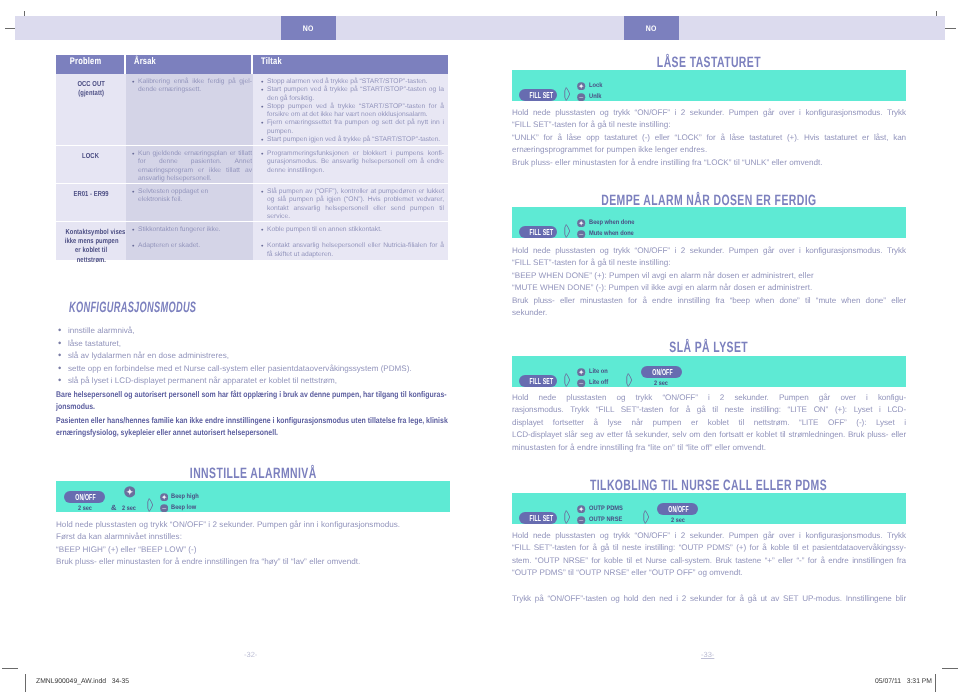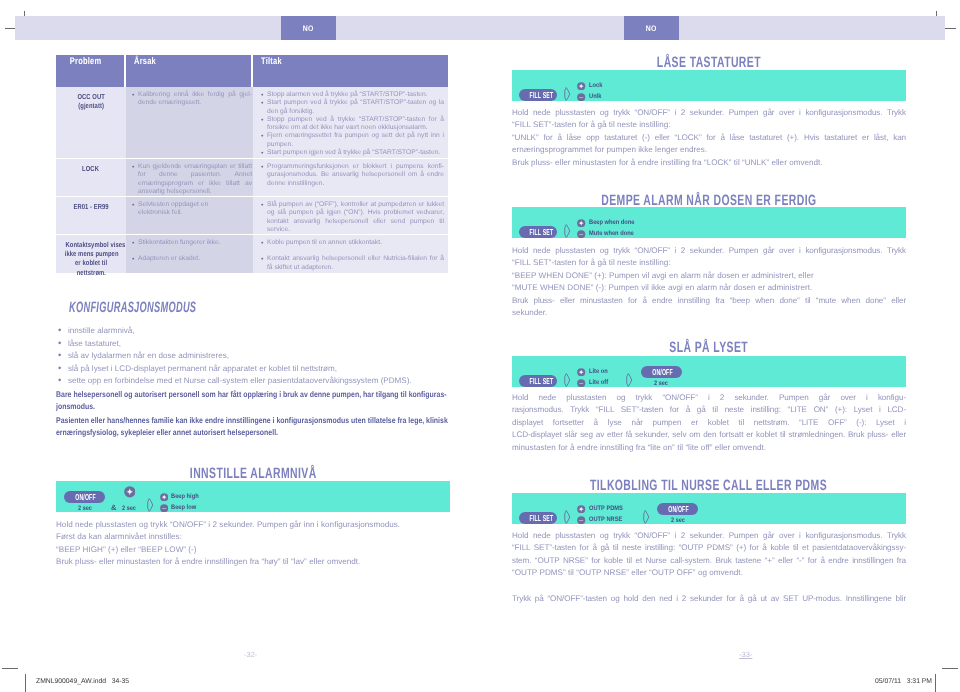--- a/index.html
+++ b/index.html
@@ -16,21 +16,21 @@
   .notab{position:absolute;top:16px;width:55px;height:24px;background:#7c80be;
          display:flex;align-items:center;justify-content:center;}
   .notab span{color:#fff;font-size:8px;font-weight:bold;letter-spacing:.2px;
               display:inline-block;transform:scaleX(.86);}
   #notab-l{left:281px;}
   #notab-r{left:624px;}
 
   
   #tbl{position:absolute;left:56px;top:55px;width:392px;}
   .trow{display:flex;}
-  .thead .tc{background:#7c80be;height:32px;position:relative;}
+  .thead .tc{background:#7c80be;height:19px;position:relative;}
   .thead .tc span{color:#fff;font-weight:bold;font-size:9.6px;display:inline-block;
                   transform:scaleX(.78);transform-origin:left center;
                   position:absolute;top:0.5px;left:8px;letter-spacing:.3px;white-space:nowrap;}
   .thead .c1 span{left:50%;transform:translateX(-50%) scaleX(.78);}
   .tc{box-sizing:border-box;}
   .c1{width:70px;}
   .c2{width:127px;}
   .c3{width:195px;}
   .thead .c1,.thead .c2{border-right:2px solid #fff;}
   .tbody .c1{background:#e6e5f3;}
@@ -204,22 +204,22 @@
         </div>
 </div>
 </div>
   </div>
 <div id="konf">
 <h2 class="sechead"><span>KONFIGURASJONSMODUS</span></h2>
 <ul class="kb">
 <li>innstille alarmnivå,</li>
 <li>låse tastaturet,</li>
 <li>slå av lydalarmen når en dose administreres,</li>
+<li>sette opp en forbindelse med et Nurse call-system eller pasientdataovervåkingssystem (PDMS).</li>
 <li>slå på lyset i LCD-displayet permanent når apparatet er koblet til nettstrøm,</li>
-<li>sette opp en forbindelse med et Nurse call-system eller pasientdataovervåkingssystem (PDMS).</li>
 </ul>
 <div class="kbold b1">Bare helsepersonell og autorisert personell som har fått opplæring i bruk av denne pumpen, har tilgang til konfiguras­jonsmodus.</div>
 <div class="kbold b2">Pasienten eller hans/hennes familie kan ikke endre innstillingene i konfigurasjonsmodus uten tillatelse fra lege, klinisk ernæringsfysiolog, sykepleier eller annet autorisert helsepersonell.</div>
 </div>
 <div class="sectionblock">
 <div class="blocktitle abs" style="left:56px;top:469px;width:394px;"><span>INNSTILLE ALARMNIVÅ</span></div>
 <div class="ctrlbar abs" style="left:56px;top:481px;width:394px;height:31px;padding-left:8px;">
 <div class="ctrlcell" style="">
         <div class="ctrlitem">
           <div class="pill" style="width:31px;">
@@ -502,19 +502,19 @@
 <div class="bodytext j">“FILL SET”-tasten for å gå til neste instilling: “OUTP PDMS” (+) for å koble til et pasientdataovervåkingssy-</div>
 <div class="bodytext j">stem. “OUTP NRSE” for koble til et Nurse call-system. Bruk tastene “+” eller “-” for å endre innstillingen fra</div>
 <div class="bodytext">“OUTP PDMS” til “OUTP NRSE” eller “OUTP OFF” og omvendt.</div>
 </div>
 <div class="para gap">
 <div class="bodytext j">Trykk på “ON/OFF”-tasten og hold den ned i 2 sekunder for å gå ut av SET UP-modus. Innstillingene blir</div>
 </div>
 </div>
 </div>
 <div class="pgnum" style="left:244px;top:650px;">-32-</div>
-<div class="pgnum" style="left:739px;top:650px;text-decoration:underline;">-33-</div>
+<div class="pgnum" style="left:701px;top:650px;text-decoration:underline;">-33-</div>
 <div class="cm" style="left:2px;top:668px;width:16px;height:1px;"></div>
 <div class="cm" style="left:25px;top:674px;width:1px;height:18px;"></div>
 <div class="cm" style="left:942px;top:668px;width:16px;height:1px;"></div>
 <div class="cm" style="left:935px;top:674px;width:1px;height:18px;"></div>
 <div class="ftxt" style="left:36px;top:678px;">ZMNL900049_AW.indd&nbsp;&nbsp; 34-35</div>
 <div class="ftxt" style="left:932px;top:678px;text-align:right;transform:translateX(-100%);">05/07/11&nbsp;&nbsp; 3:31 PM</div>
 
 </body></html>

